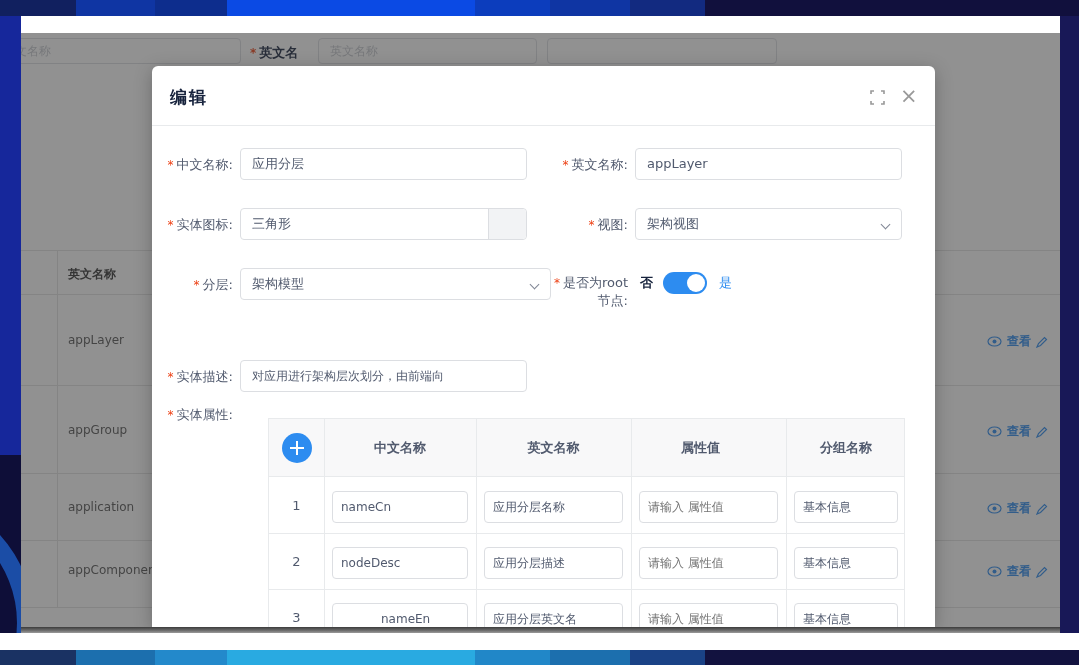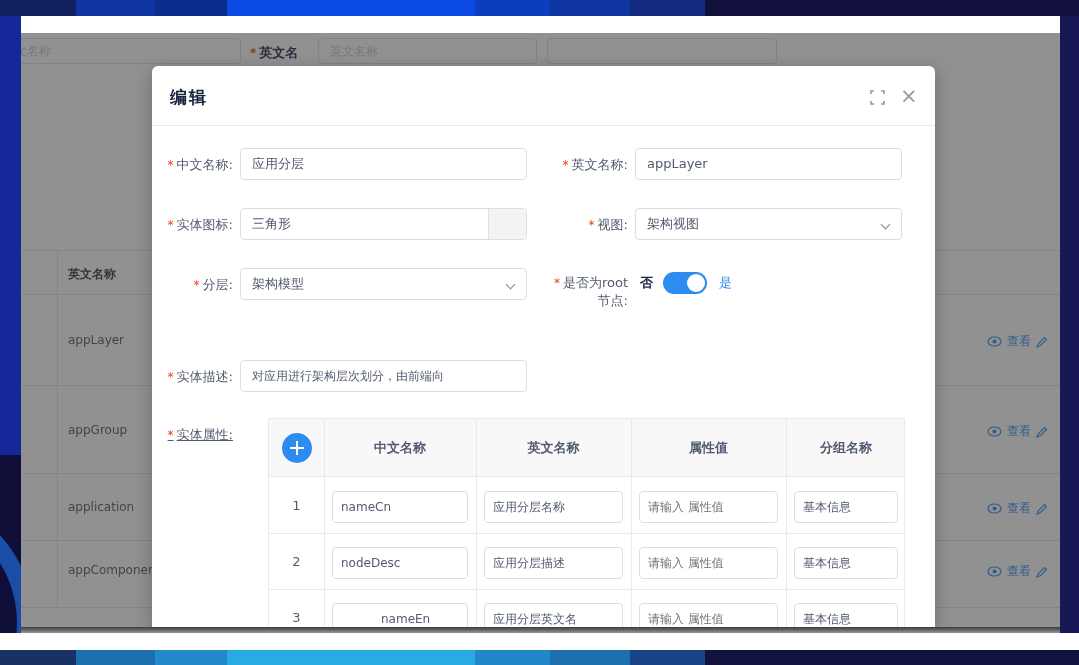--- a/index.html
+++ b/index.html
@@ -22,21 +22,21 @@
   .bg-input { position:absolute; height:26px; border:1px solid #dcdee2; border-radius:4px;
               background:#fff; font-size:12px; color:#c5c8ce; line-height:24px; padding:0 11px;
               white-space:nowrap; overflow:hidden; }
   .bg-label { position:absolute; font-size:13px; font-weight:bold; color:#17233d; white-space:nowrap; }
   .req { color:#ed4014; margin-right:3px; font-size:12px; }
 
   .bg-table-line { position:absolute; background:#e2e2e2; }
   .bg-th { position:absolute; font-size:12px; font-weight:bold; color:#333; }
   .bg-td { position:absolute; font-size:12px; color:#555; }
   .bg-actions { position:absolute; display:flex; align-items:center; gap:5px; color:#2d8cf0; font-size:12px; white-space:nowrap; }
-  .bg-actions .txt { font-weight:normal; }
+  .bg-actions .txt { font-weight:bold; }
 
   
   .modal { position:absolute; left:152px; top:66px; width:783px; height:561px; background:#fff;
            border-radius:6px 6px 0 0; box-shadow:0 4px 18px rgba(0,0,0,.25); overflow:hidden; }
   .m-title { position:absolute; left:18px; top:20px; font-size:17px; font-weight:bold; color:#17233d; letter-spacing:2px; }
   .m-divider { position:absolute; left:0; top:59px; width:100%; height:1px; background:#e8eaec; }
   .m-fullscreen { position:absolute; left:718px; top:24px; width:15px; height:15px; cursor:pointer; }
   .m-close { position:absolute; left:748px; top:16px; font-size:21px; color:#999; cursor:pointer; line-height:28px; }
 
   .m-label { position:absolute; width:90px; text-align:right; font-size:13px; color:#515a6e; line-height:17px; }
@@ -210,55 +210,55 @@
       <span class="req">*</span><span>视图:</span>
     </div>
     <div class="m-input" style="left:483px;top:142px;width:267px;">
       <span>架构视图</span>
       <span class="chevron"></span>
     </div>
 
     <div class="m-label" style="left:-9px;top:210px;">
       <span class="req">*</span><span>分层:</span>
     </div>
-    <div class="m-input" style="left:88px;top:202px;width:287px;">
+    <div class="m-input" style="left:88px;top:202px;width:311px;">
       <span>架构模型</span>
       <span class="chevron"></span>
     </div>
     <div class="m-label-r" style="left:401px;top:208px;">
       <span class="req">*</span><span>是否为root节点:</span>
     </div>
     <div class="sw-off" style="left:488px;top:208px;">否</div>
     <div class="switch" style="left:511px;top:206px;">
       <span class="knob"></span>
     </div>
     <div class="sw-on" style="left:567px;top:208px;">是</div>
 
     <div class="m-label" style="left:-9px;top:302px;">
       <span class="req">*</span><span>实体描述:</span>
     </div>
     <div class="m-input" style="left:88px;top:294px;width:287px;font-size:12px;">对应用进行架构层次划分，由前端向</div>
 
-    <div class="m-label" style="left:-9px;top:360px;text-decoration:underline;">
+    <div class="m-label" style="left:-9px;top:340px;">
       <span class="req">*</span><span>实体属性:</span>
     </div>
 
     <div class="a-table">
       <div class="a-head"></div>
       <div class="a-col-line" style="left:55px;"></div>
       <div class="a-col-line" style="left:207px;"></div>
       <div class="a-col-line" style="left:362px;"></div>
       <div class="a-col-line" style="left:517px;"></div>
       <div class="a-row-line" style="top:114px;"></div>
       <div class="a-row-line" style="top:170px;"></div>
 
       <div class="add-btn"></div>
       <div class="a-th" style="left:55px;width:152px;">中文名称</div>
       <div class="a-th" style="left:207px;width:155px;">英文名称</div>
-      <div class="a-th" style="left:362px;width:155px;">属性值</div>
+      <div class="a-th" style="left:354px;width:155px;">属性值</div>
       <div class="a-th" style="left:517px;width:120px;">分组名称</div>
 
       <div class="a-idx" style="left:0;top:79px;">1</div>
       <div class="a-input" style="left:63px;top:72px;width:136px;">nameCn</div>
       <div class="a-input" style="left:215px;top:72px;width:139px;">应用分层名称</div>
       <div class="a-input ph" style="left:370px;top:72px;width:139px;">请输入 属性值</div>
       <div class="a-input" style="left:525px;top:72px;width:104px;">基本信息</div>
 
       <div class="a-idx" style="left:0;top:135px;">2</div>
       <div class="a-input" style="left:63px;top:128px;width:136px;">nodeDesc</div>

